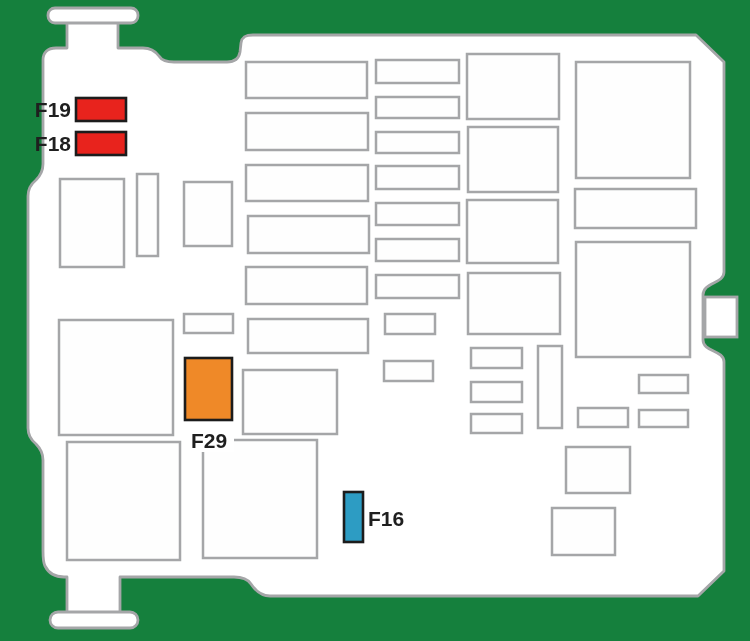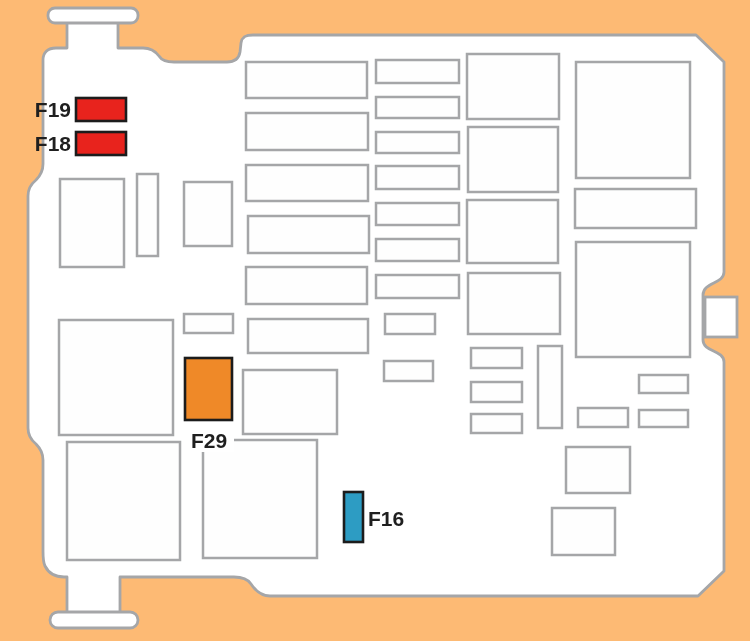--- a/index.html
+++ b/index.html
@@ -1,16 +1,16 @@
 <!DOCTYPE html>
 <html><head>
 <meta charset="utf-8">
 <style>
   html,body { margin:0; padding:0; background:#ffffff; }
-  .stage { position:relative; width:750px; height:641px; background:#fdba74;
+  .stage { position:relative; width:750px; height:641px; background:#15803d;
            font-family:"Liberation Sans", sans-serif; }
   svg { display:block; }
   .outline { fill:#ffffff; stroke-width:2.8; stroke-linejoin:round; stroke-linecap:round; }
   .handle  { fill:#ffffff; stroke-width:2.8; }
   .slot    { fill:#fefefe; stroke-width:2.5; }
   .fuse    { stroke:#1c1c1c; stroke-width:2.6; }
   .lbl     { font-family:"Liberation Sans", sans-serif; font-weight:700; font-size:21px; }
   .lbl-bg  { fill:#ffffff; stroke:none; }
 </style>
 </head>

